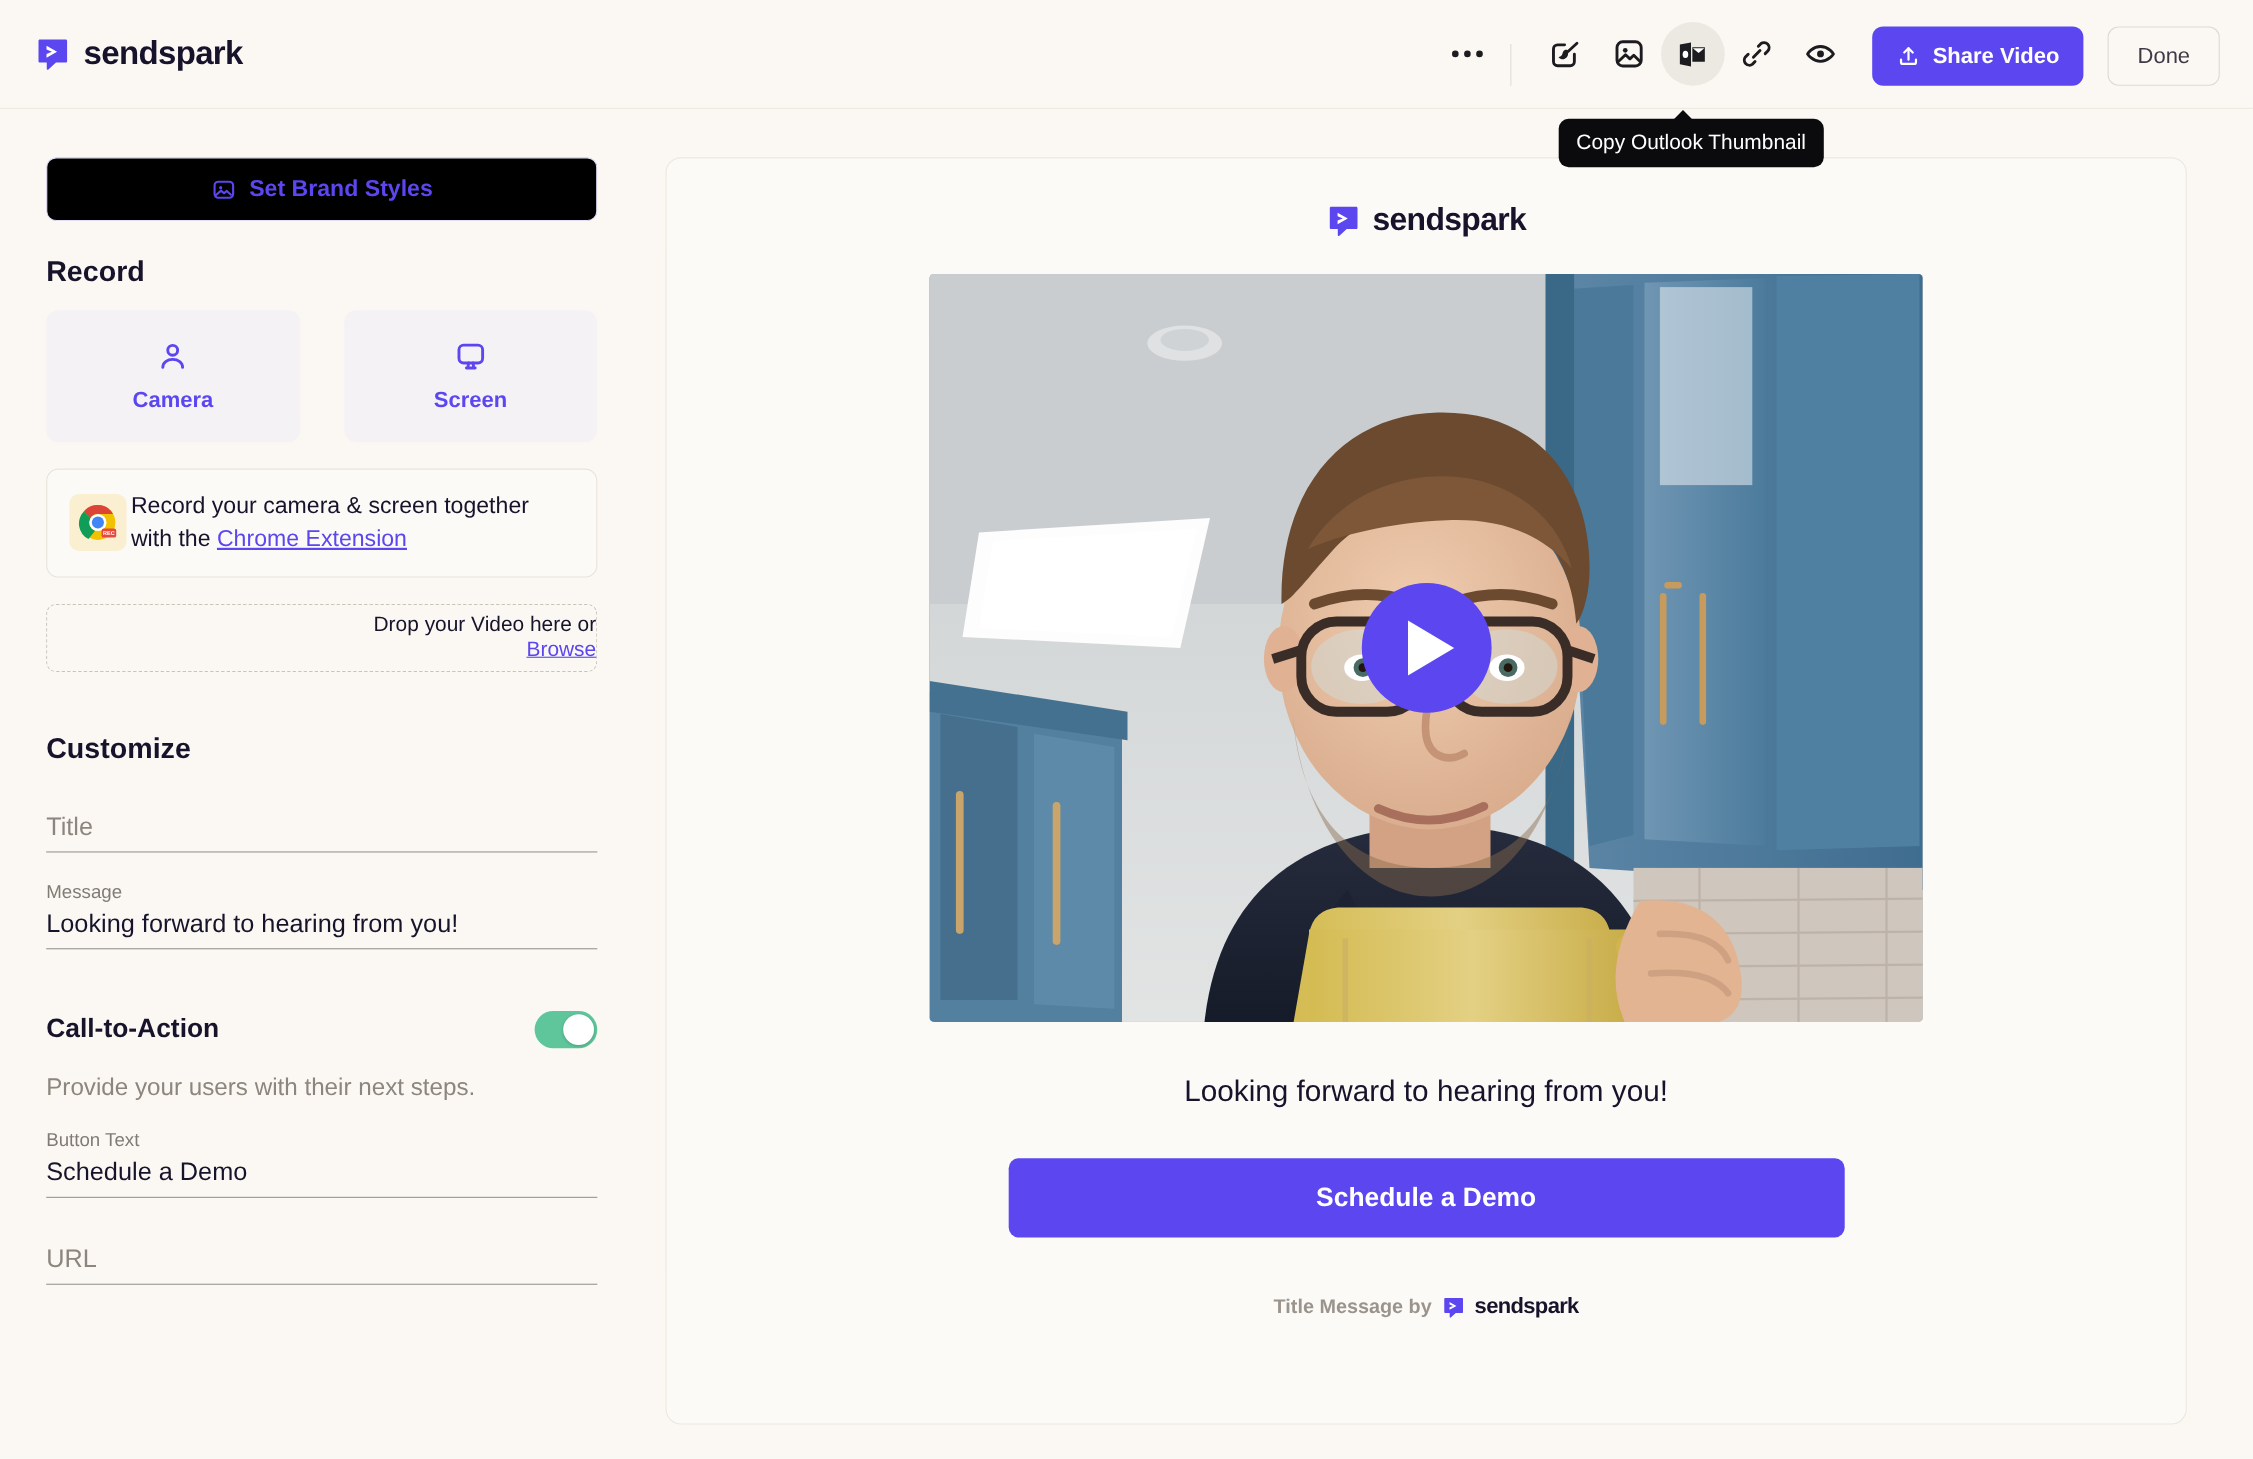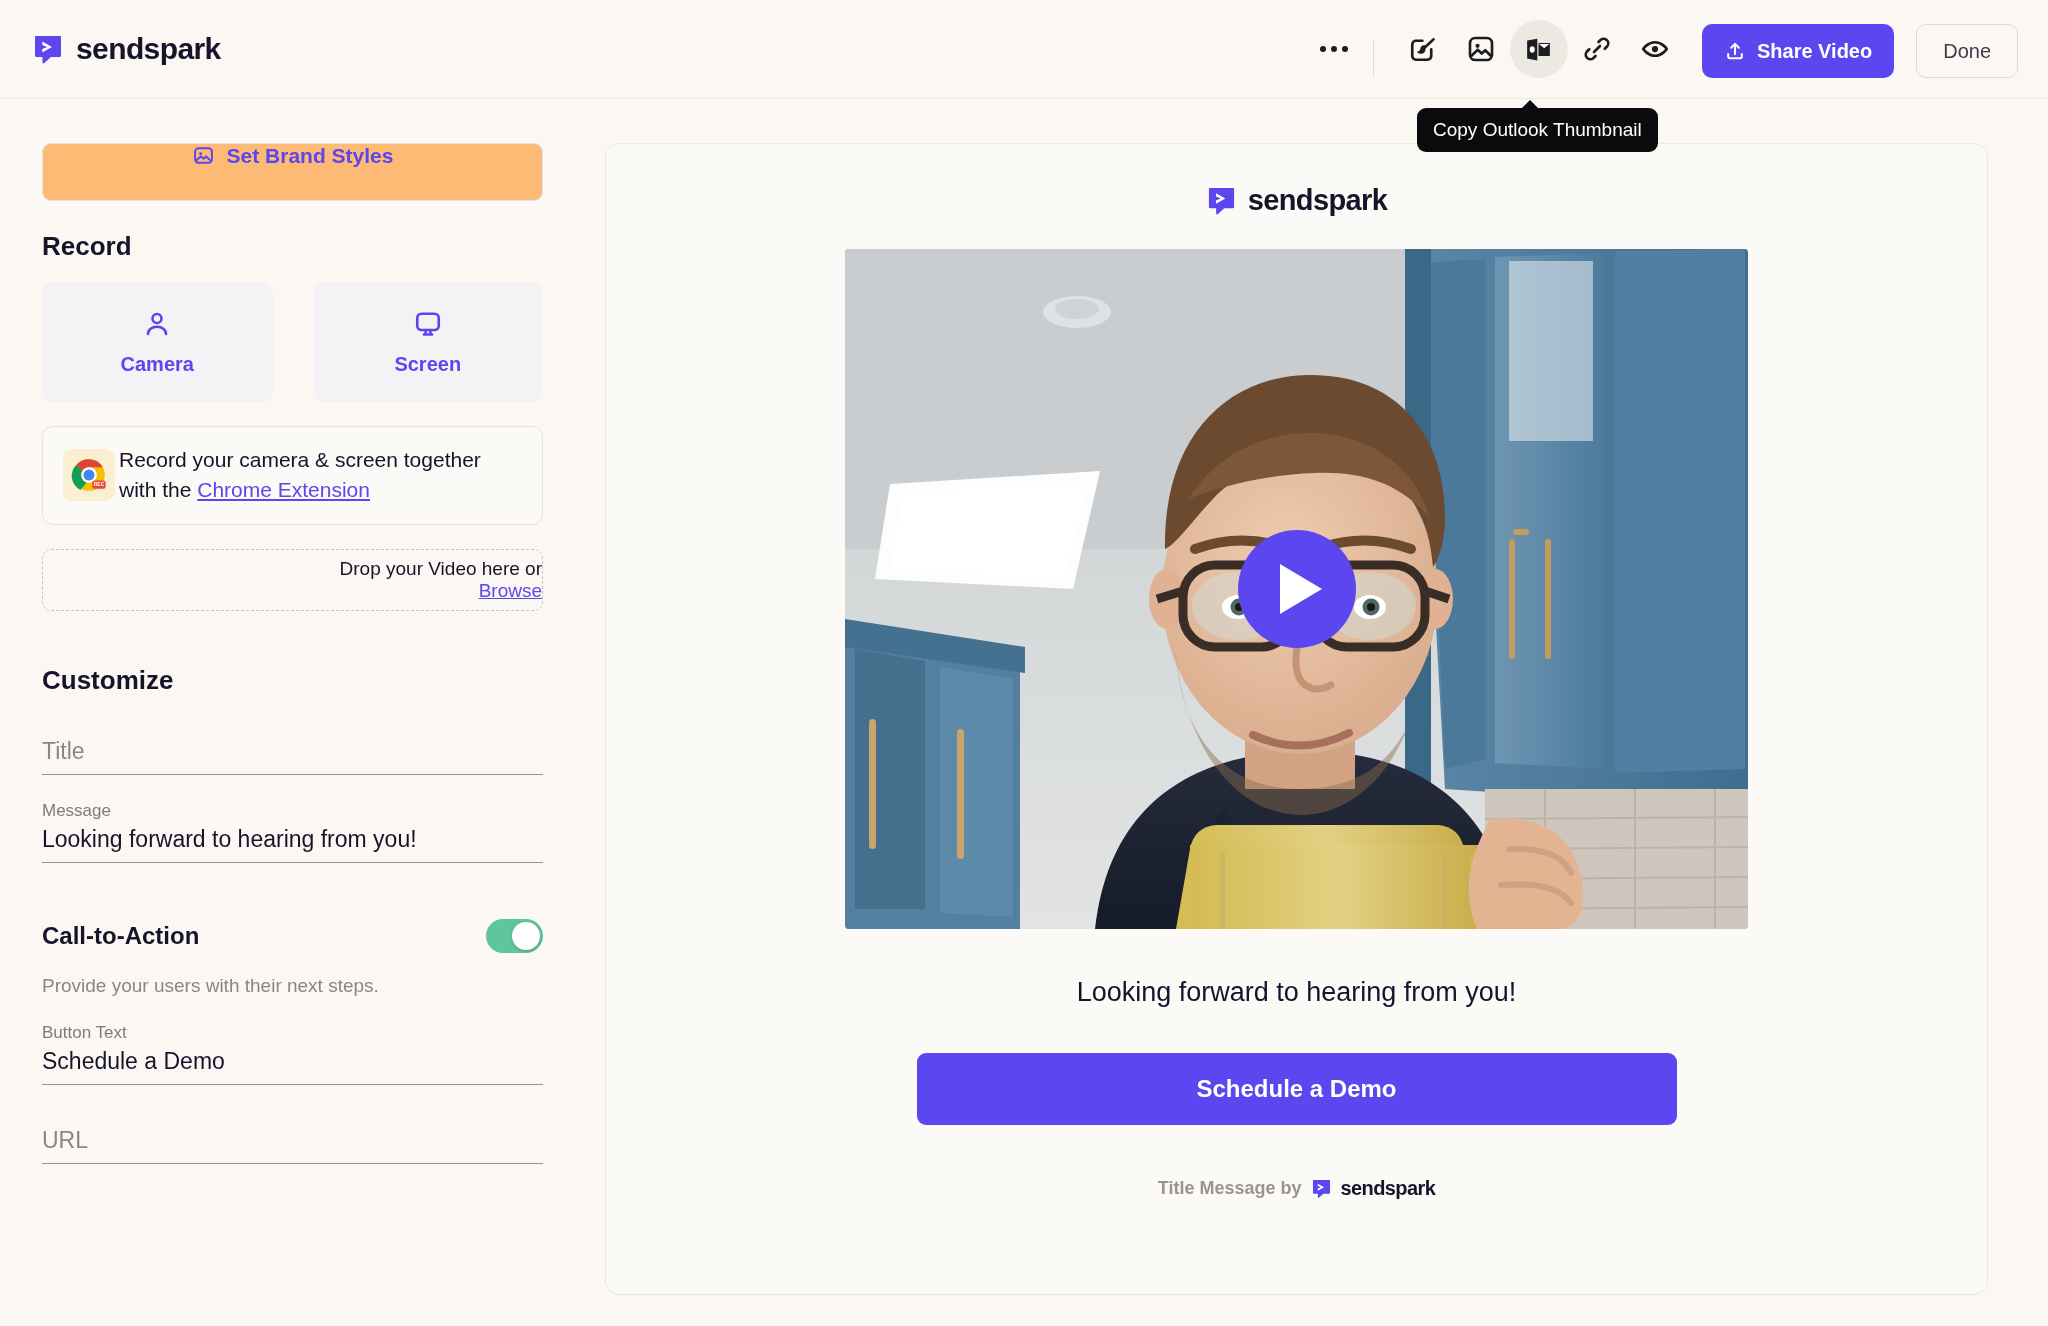--- a/index.html
+++ b/index.html
@@ -63,22 +63,22 @@
     border-bottom: 9px solid #0B0B0D;
   }
 
   
   .body { flex: 1; display: flex; padding: 0; overflow: hidden; }
 
   
   .sidebar { width: 585px; flex: 0 0 585px; padding: 44px 42px 0 42px; }
   .brand-styles-btn {
     width: 100%; height: 58px;
-    background: #fdba74; border: 1px solid #E3DFF6; border-radius: 9px;
-    display: flex; align-items: flex-start; justify-content: center; gap: 12px;
+    background: #000000; border: 1px solid #E3DFF6; border-radius: 9px;
+    display: flex; align-items: center; justify-content: center; gap: 12px;
     color: #5B46F0; font-size: 21px; font-weight: 700; cursor: pointer;
     font-family: "Liberation Sans", sans-serif;
   }
   .section-title { font-size: 26px; font-weight: 700; color: #17132B; margin: 30px 0 20px 0; }
   .record-row { display: flex; gap: 40px; }
   .record-card {
     flex: 1; height: 120px; background: #F4F2F5; border-radius: 11px;
     display: flex; flex-direction: column; align-items: center; justify-content: center;
     gap: 14px; cursor: pointer;
   }
@@ -116,21 +116,21 @@
   .cta-title { font-size: 24px; font-weight: 700; color: #17132B; }
   .toggle {
     margin-left: auto; width: 57px; height: 34px; border-radius: 17px;
     background: #5FC69C; position: relative; cursor: pointer;
   }
   .toggle .knob {
     position: absolute; top: 3px; right: 3px;
     width: 28px; height: 28px; border-radius: 50%;
     background: #fff; box-shadow: 0 1px 3px rgba(0,0,0,.22);
   }
-  .cta-desc { margin-top: 22px; font-size: 19px; color: #8C867E; }
+  .cta-desc { margin-top: 22px; font-size: 22px; color: #8C867E; }
 
   
   .preview-wrap { flex: 1; padding: 44px 60px 0 20px; }
   .preview-card {
     background: #FCFAF7; border: 1px solid #ECE7DF; border-radius: 14px;
     height: 1152px; padding: 40px 0 0 0;
     display: flex; flex-direction: column; align-items: center;
   }
   .preview-brand { display: flex; align-items: center; gap: 11px; margin-bottom: 32px; }
   .preview-brand .brand-name { font-size: 29px; }

